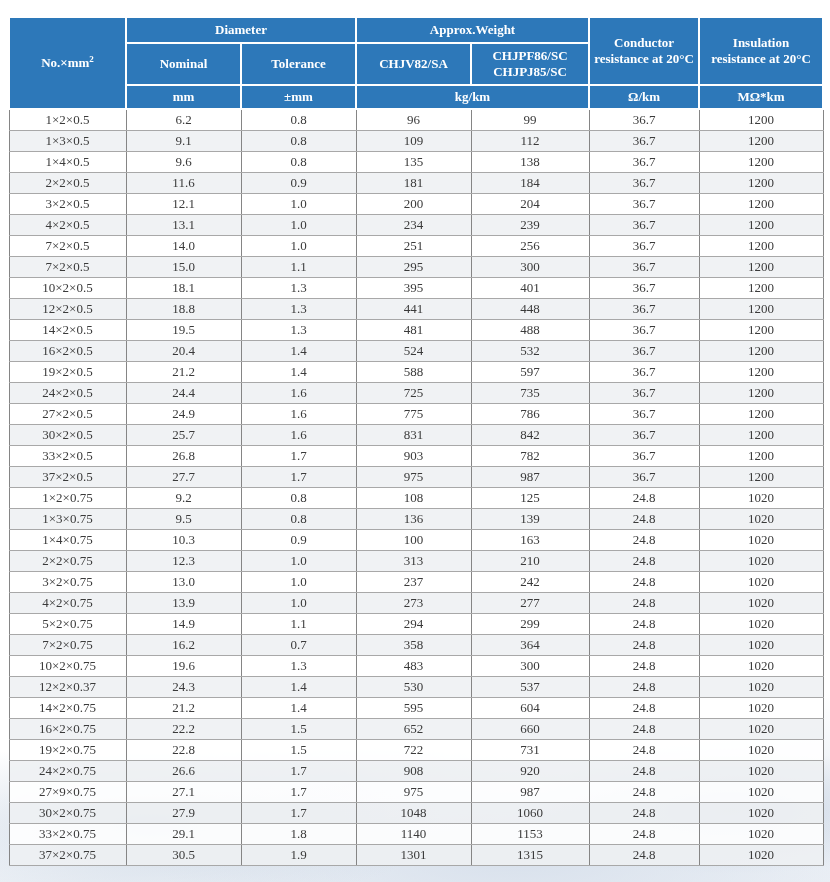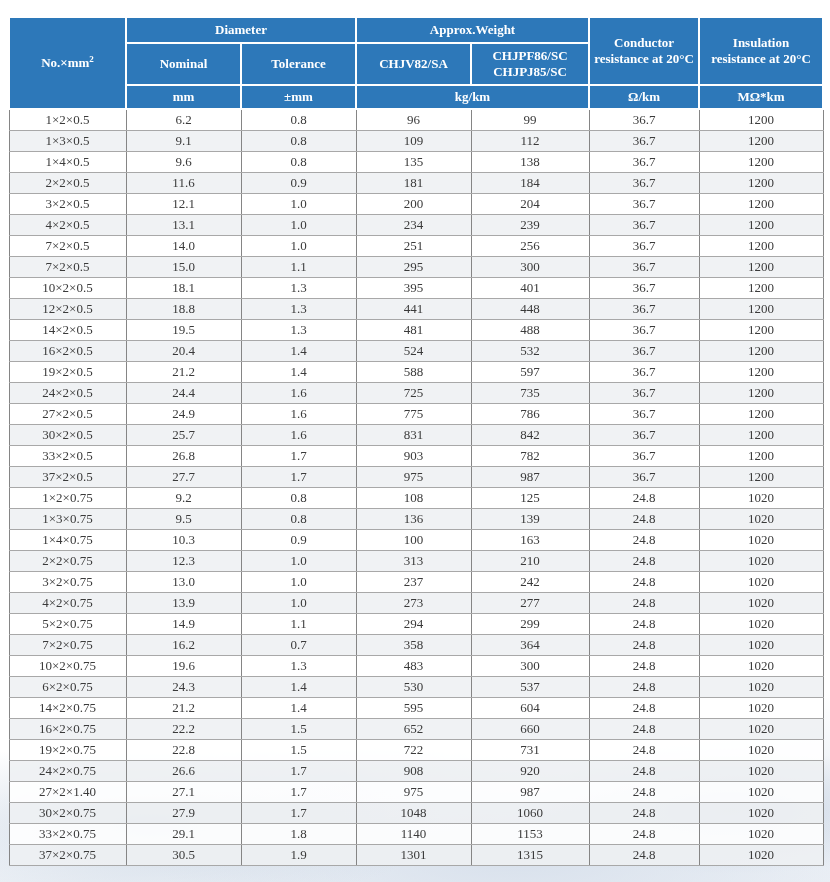--- a/index.html
+++ b/index.html
@@ -329,21 +329,21 @@
       <tr>
         <td>10×2×0.75</td>
         <td>19.6</td>
         <td>1.3</td>
         <td>483</td>
         <td>300</td>
         <td>24.8</td>
         <td>1020</td>
       </tr>
       <tr>
-        <td>6×2×0.75</td>
+        <td>12×2×0.37</td>
         <td>24.3</td>
         <td>1.4</td>
         <td>530</td>
         <td>537</td>
         <td>24.8</td>
         <td>1020</td>
       </tr>
       <tr>
         <td>14×2×0.75</td>
         <td>21.2</td>
@@ -374,21 +374,21 @@
       <tr>
         <td>24×2×0.75</td>
         <td>26.6</td>
         <td>1.7</td>
         <td>908</td>
         <td>920</td>
         <td>24.8</td>
         <td>1020</td>
       </tr>
       <tr>
-        <td>27×2×1.40</td>
+        <td>27×9×0.75</td>
         <td>27.1</td>
         <td>1.7</td>
         <td>975</td>
         <td>987</td>
         <td>24.8</td>
         <td>1020</td>
       </tr>
       <tr>
         <td>30×2×0.75</td>
         <td>27.9</td>

